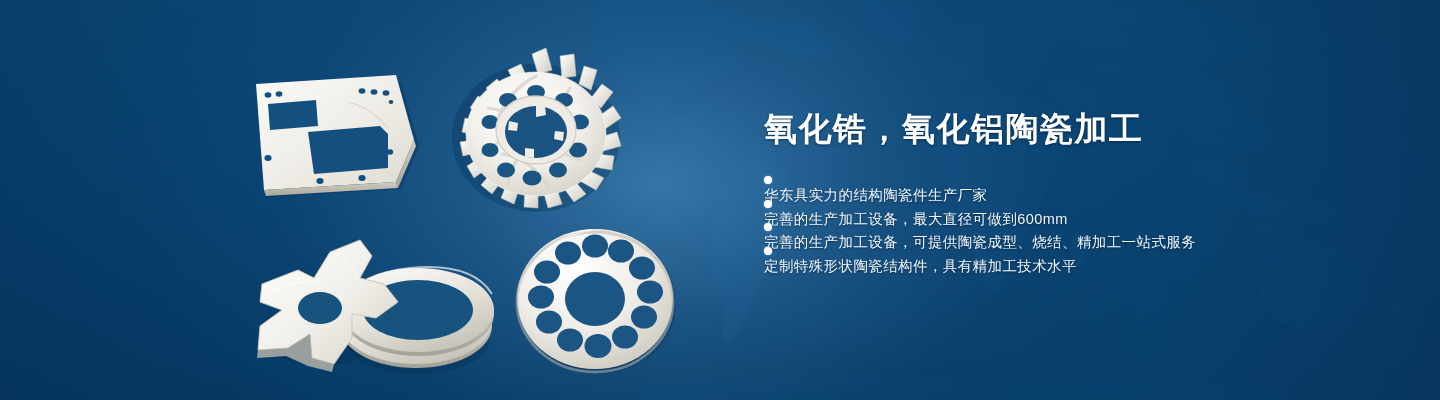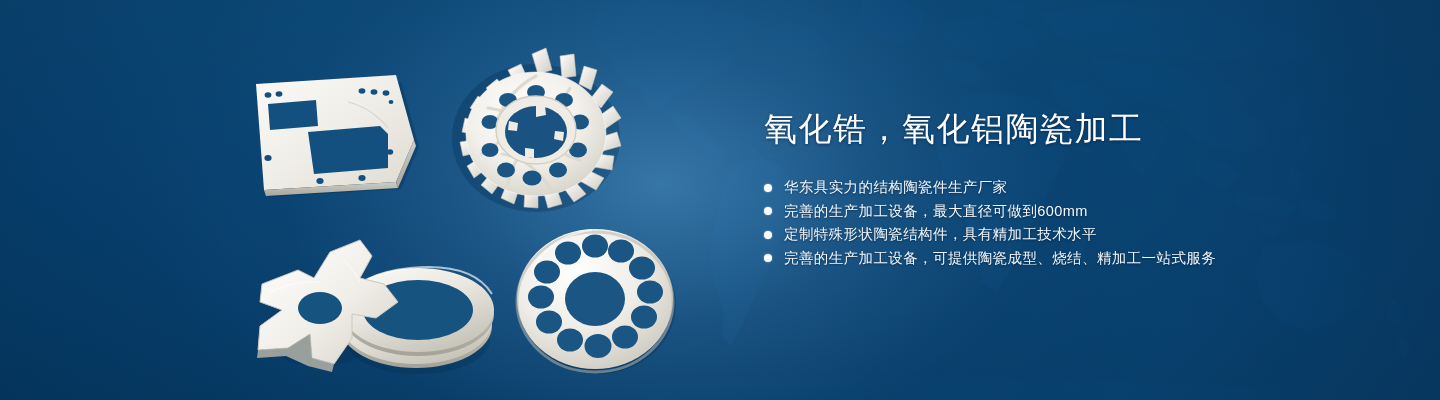--- a/index.html
+++ b/index.html
@@ -64,33 +64,33 @@
   .copy {
     position:absolute;
     left:764px; top:108px;
     width:620px;
   }
   .headline {
     color:#ffffff;
     font-size:33px;
     line-height:42px;
     letter-spacing:1.5px;
-    font-weight:400;
+    font-weight:700;
     text-shadow:0 1px 3px rgba(0,20,45,0.55);
     white-space:nowrap;
   }
   .points {
     margin-top:26px;
     list-style:none;
   }
   .point {
     display:flex;
-    align-items:center;
     height:23.5px;
     margin-bottom:0px;
+    flex-direction:column;
   }
   .point + .point { margin-top:0px; }
   .bullet {
     flex:0 0 auto;
     width:8px; height:8px;
     border-radius:50%;
     background:#ffffff;
     margin-right:12px;
     box-shadow:0 0 2px rgba(255,255,255,0.5);
   }
@@ -388,24 +388,24 @@
         <span class="point-text">华东具实力的结构陶瓷件生产厂家</span>
       </li>
 
       <li class="point">
         <span class="bullet"></span>
         <span class="point-text">完善的生产加工设备，最大直径可做到600mm</span>
       </li>
 
       <li class="point">
         <span class="bullet"></span>
+        <span class="point-text">完善的生产加工设备，可提供陶瓷成型、烧结、精加工一站式服务</span>
+      </li>
+
+      <li class="point">
+        <span class="bullet"></span>
         <span class="point-text">定制特殊形状陶瓷结构件，具有精加工技术水平</span>
       </li>
 
-      <li class="point">
-        <span class="bullet"></span>
-        <span class="point-text">完善的生产加工设备，可提供陶瓷成型、烧结、精加工一站式服务</span>
-      </li>
-
     </ul>
   </div>
 
 </div>
 
 </body></html>

